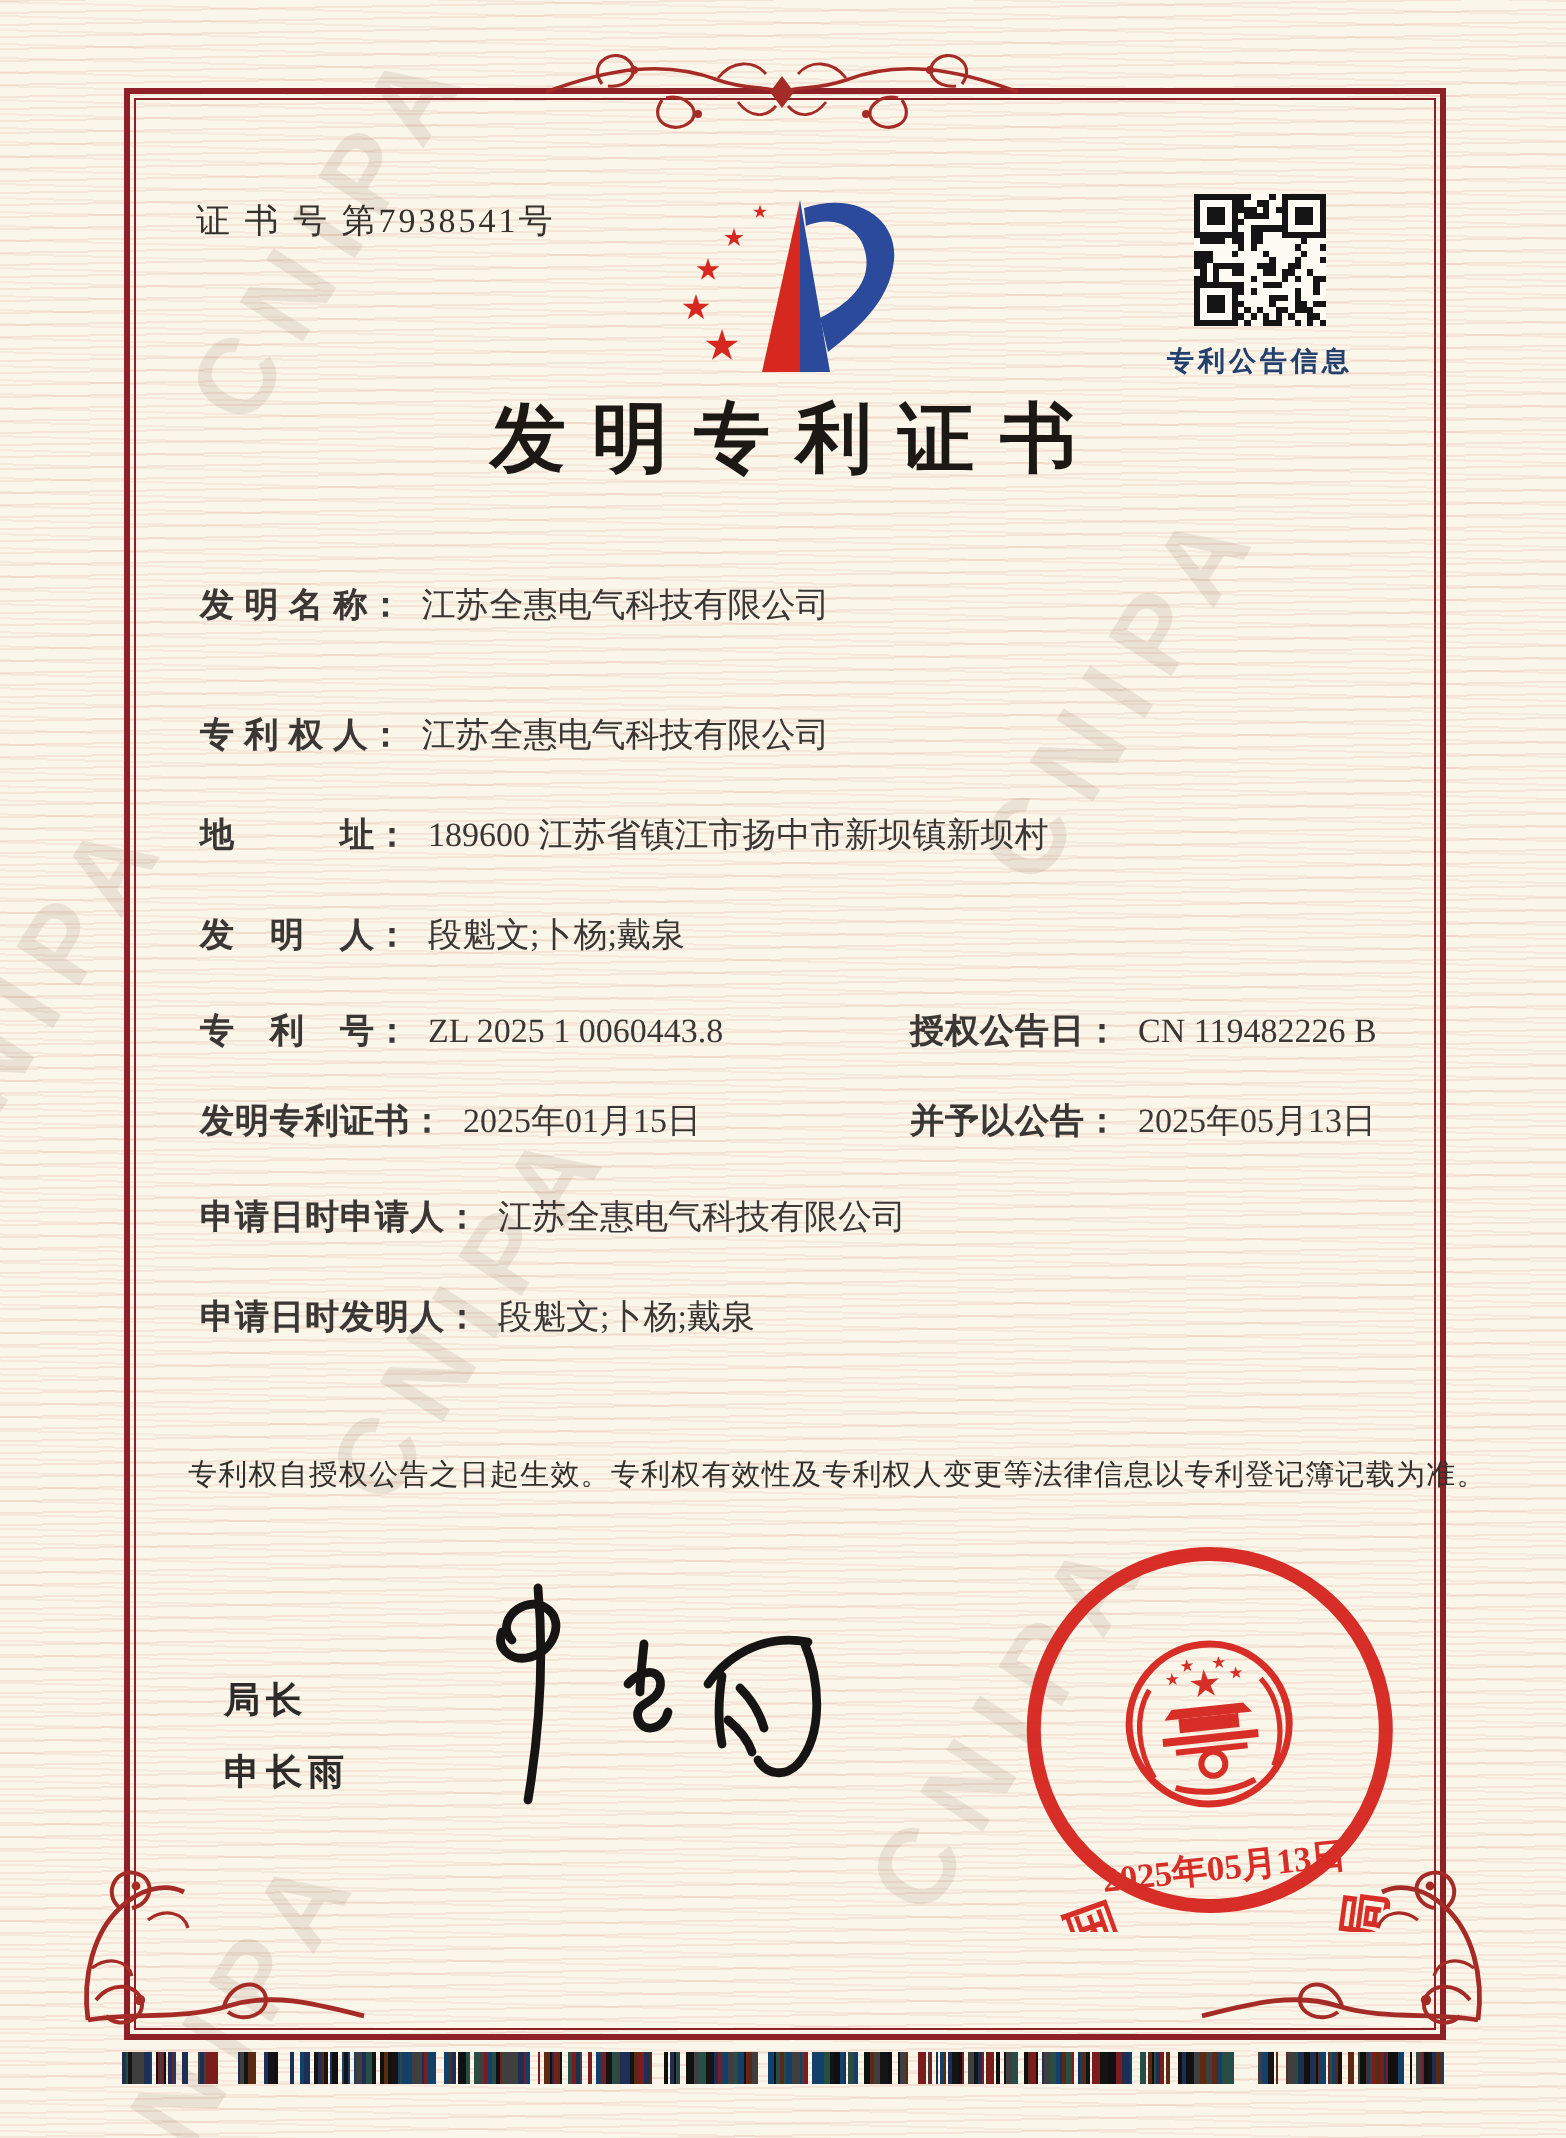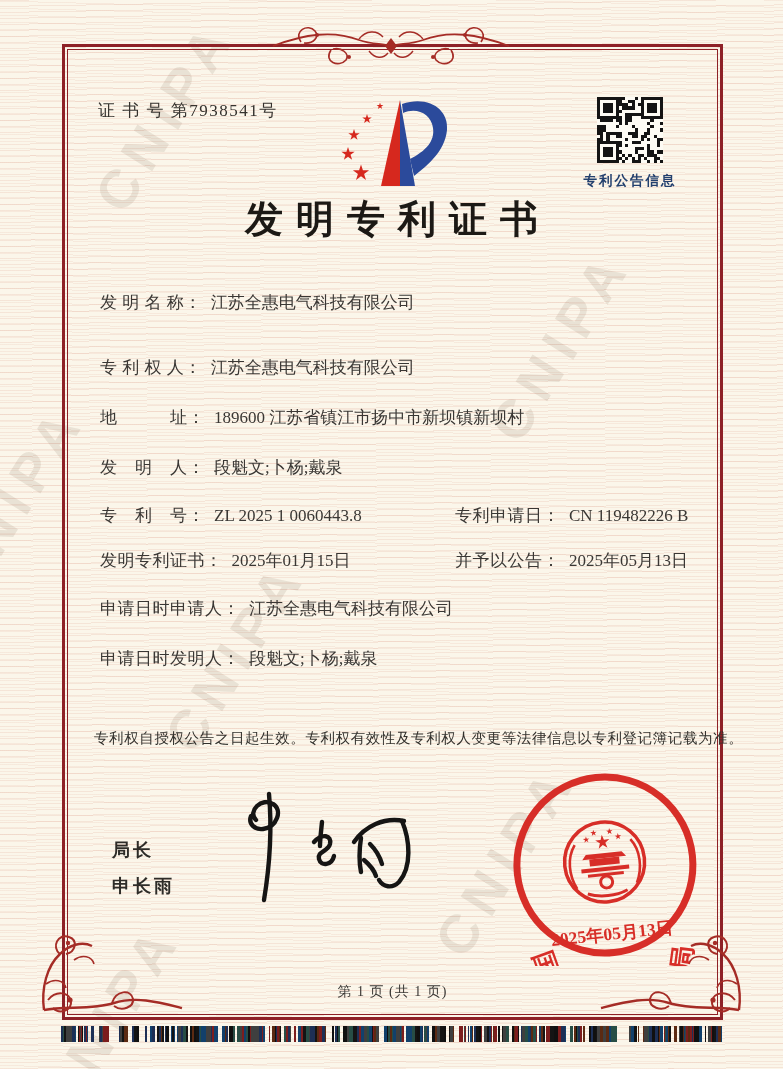--- a/index.html
+++ b/index.html
@@ -32,21 +32,21 @@
   .qr{position:absolute;left:597px;top:97px;width:66px;height:66px;z-index:4;background:#fdfbf4;}
   .qr-caption{
     position:absolute;left:565px;top:172px;width:130px;z-index:4;text-align:center;
     font-size:13.5px;font-weight:bold;letter-spacing:2px;color:var(--qr-caption-blue,#23406e);
   }
   .title{
     position:absolute;left:0;right:0;top:194px;z-index:4;text-align:center;
     font-size:38px;font-weight:bold;letter-spacing:13px;text-indent:13px;color:#1c1915;
   }
   .row{position:absolute;left:100px;z-index:4;font-size:17px;white-space:nowrap;color:#3a3734;}
-  .row .lbl{letter-spacing:0.5px;}
+  .row .lbl{letter-spacing:0.5px;font-weight:bold;}
   .row .val{margin-left:9px;}
   .statement{
     position:absolute;left:94px;top:724px;width:606px;z-index:4;
     font-size:14.5px;line-height:2.05;letter-spacing:0.6px;color:#32302c;white-space:nowrap;
   }
   .statement .l1{text-indent:2em;}
   .signer-title,.signer-name{
     position:absolute;left:112px;z-index:4;font-family:"Liberation Sans","DejaVu Sans",sans-serif;
     font-weight:bold;font-size:18px;letter-spacing:3px;color:#2e2c28;
   }
@@ -365,21 +365,21 @@
   <div class="row" style="top:406px">
     <span class="lbl">地　　　址：</span><span class="val">189600 江苏省镇江市扬中市新坝镇新坝村</span>
   </div>
   <div class="row" style="top:456px">
     <span class="lbl">发　明　人：</span><span class="val">段魁文;卜杨;戴泉</span>
   </div>
   <div class="row" style="top:504px">
     <span class="lbl">专　利　号：</span><span class="val">ZL 2025 1 0060443.8</span>
   </div>
   <div class="row" style="top:504px;left:455px">
-    <span class="lbl">专利申请日：</span><span class="val">CN 119482226 B</span>
+    <span class="lbl">授权公告日：</span><span class="val">CN 119482226 B</span>
   </div>
   <div class="row" style="top:549px">
     <span class="lbl">发明专利证书：</span><span class="val">2025年01月15日</span>
   </div>
   <div class="row" style="top:549px;left:455px">
     <span class="lbl">并予以公告：</span><span class="val">2025年05月13日</span>
   </div>
   <div class="row" style="top:647px">
     <span class="lbl">申请日时发明人：</span><span class="val">段魁文;卜杨;戴泉</span>
   </div>
@@ -430,21 +430,20 @@
         </g>
         <circle cy="20" r="6" fill="none" style="stroke:var(--seal-red)" stroke-width="3"></circle>
         <path d="M-30,24 C-37,10 -37,-8 -28,-20" fill="none" style="stroke:var(--seal-red)" stroke-width="2.6"></path>
         <path d="M30,24 C37,10 37,-8 28,-20" fill="none" style="stroke:var(--seal-red)" stroke-width="2.6"></path>
         <path d="M-20,30 C-8,35 8,35 20,30" fill="none" style="stroke:var(--seal-red)" stroke-width="3"></path>
       </g>
       <text x="105" y="170" text-anchor="middle" font-size="17.5" font-weight="bold" style="fill:var(--seal-red)" font-family="Liberation Serif, DejaVu Serif, serif">2025年05月13日</text>
     </g>
   </svg>
 
-  <div class="footer">第 1 页 (共 1 页)</div>
   <div class="barcode" id="barcode">
       <span class="bar" style="width:1px"></span>
       <span class="bar" style="width:2px;background:#1d2f55"></span>
       <span class="bar" style="width:1px;background:#274d45"></span>
       <span class="bar" style="width:2px;background:#141414"></span>
       <span class="bar" style="width:3px;background:#3f3f3f"></span>
       <span class="bar" style="width:3px;background:#3f3f3f"></span>
       <span class="bar" style="width:3px;background:#1d2f55"></span>
       <span class="bar" style="width:1px;background:#12406b"></span>
       <span class="bar" style="width:2px"></span>

